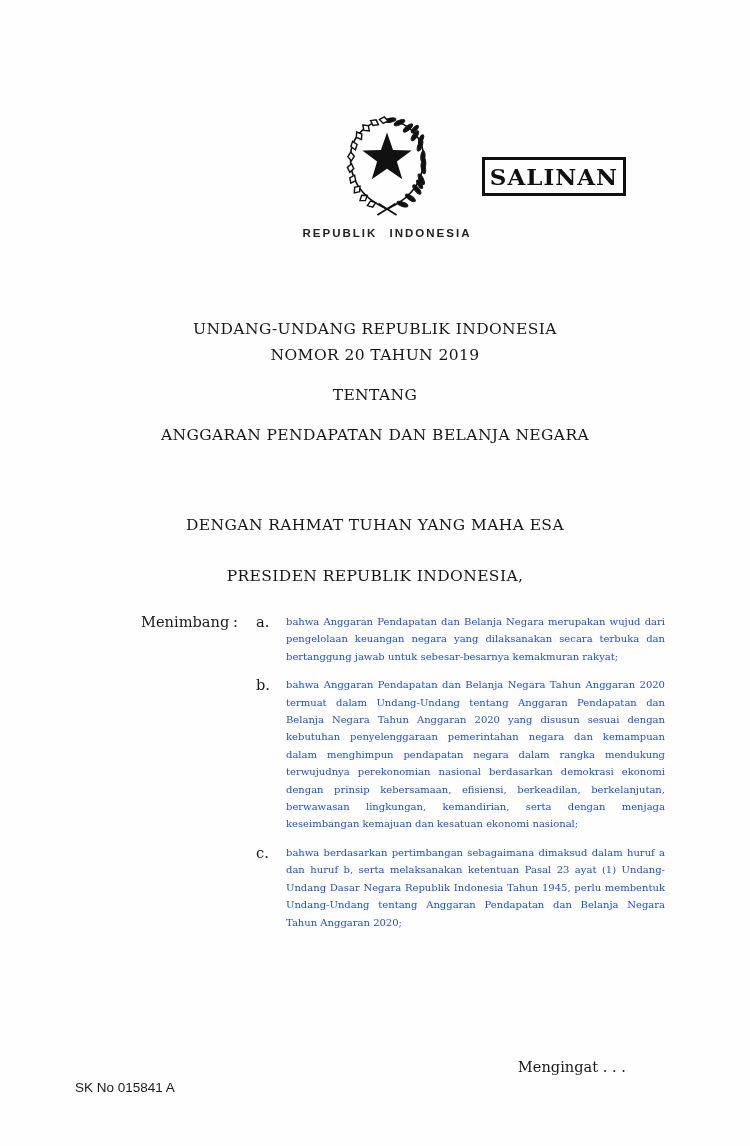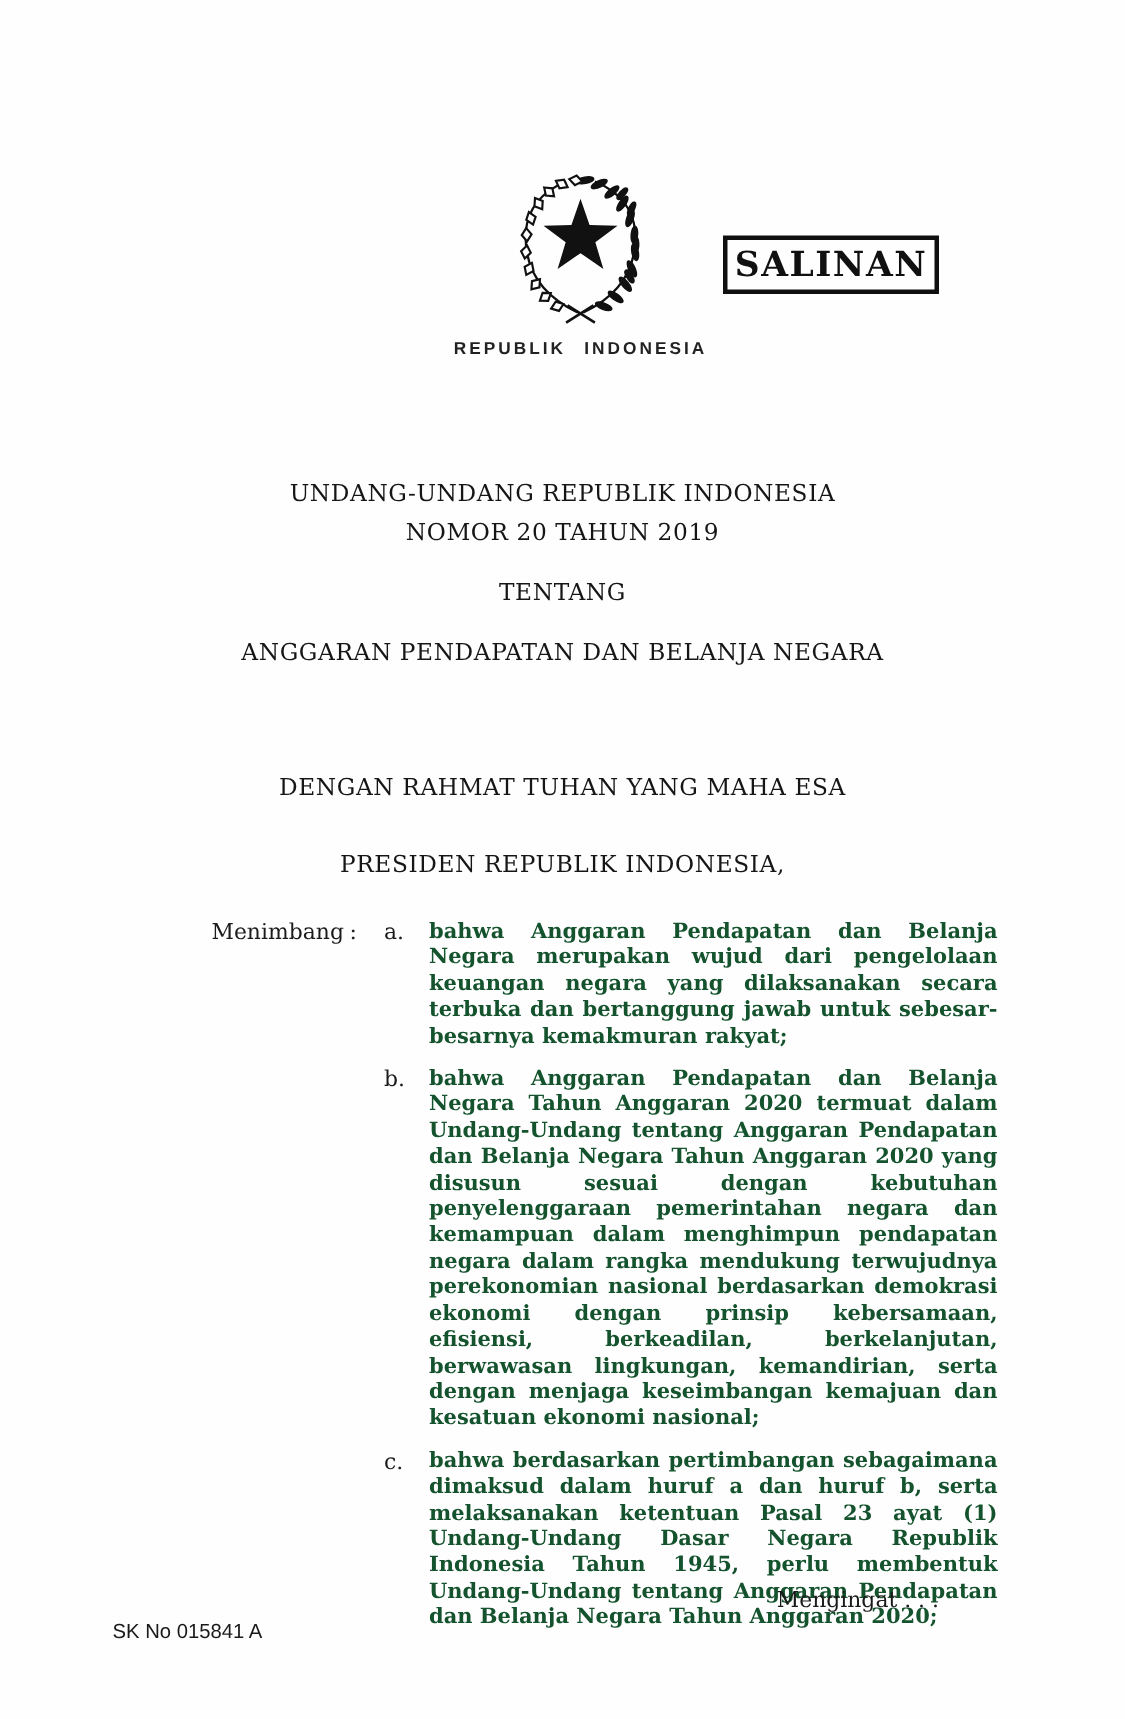--- a/index.html
+++ b/index.html
@@ -91,26 +91,25 @@
   .consider-row {
     display: grid;
     grid-template-columns: 92px 23px 30px 1fr;
     margin-bottom: 11px;
   }
   .consider-label, .consider-colon, .item-letter {
     font-size: 14.6px;
     line-height: 17.4px;
   }
   .item-text {
-    font-size: 14px;
+    font-size: 10px;
     line-height: 17.4px;
     text-align: justify;
     text-justify: inter-word;
-    color: #14532d;
-    font-weight: bold;
+    color: #1d4ed8;
   }
 
   
   .continuation {
     position: absolute;
     top: 1058px;
     right: 124px;
     font-size: 14.6px;
     color: #1a1a1a;
   }

